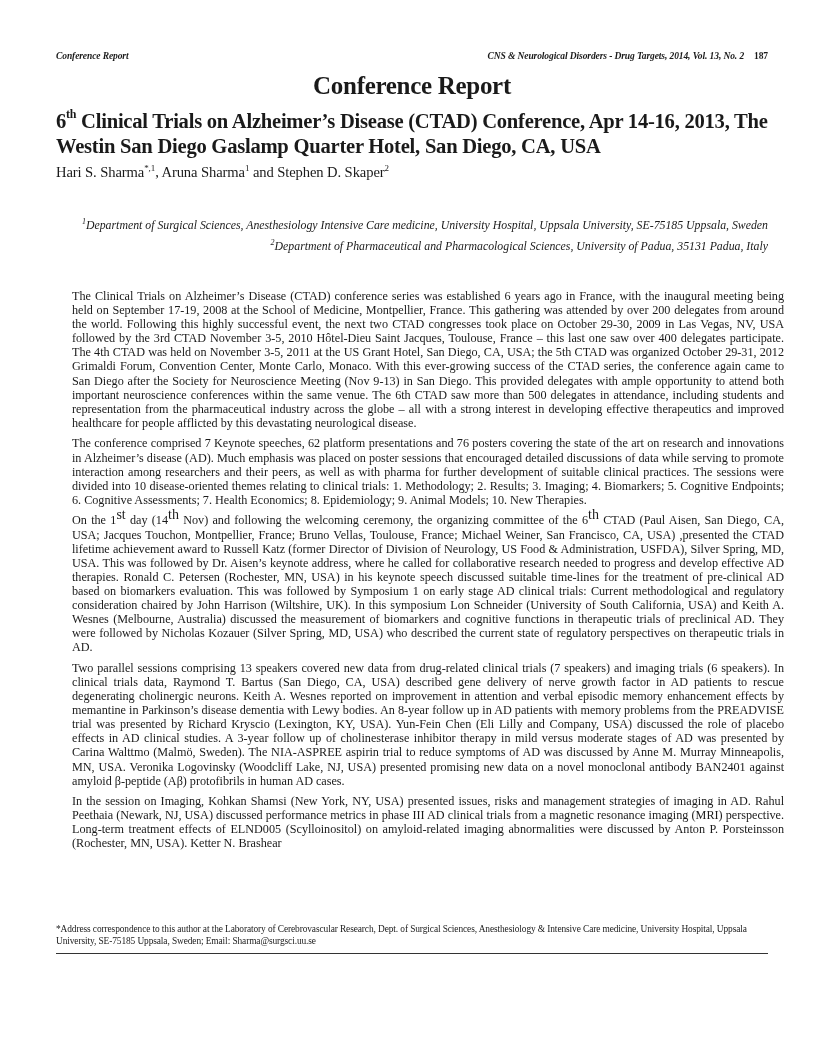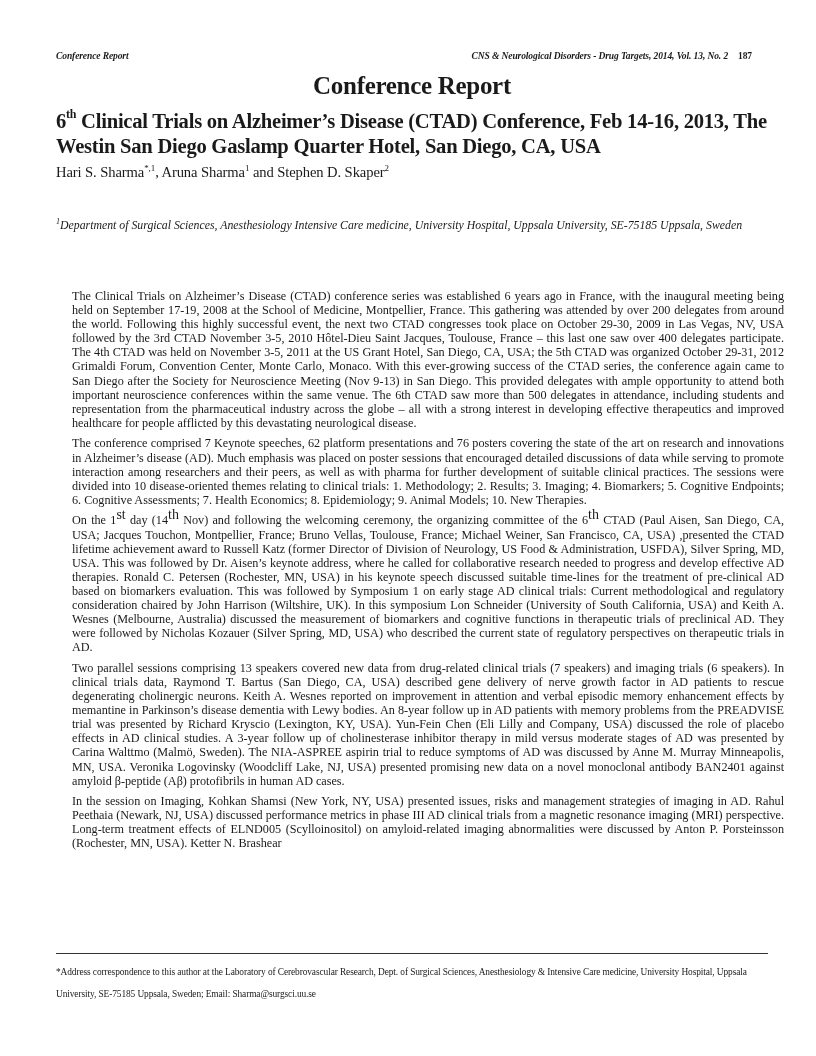--- a/index.html
+++ b/index.html
@@ -26,21 +26,21 @@
       top: 51px;
       left: 0;
       width: 712px;
       height: 14px;
       font-size: 9.5px;
       font-style: italic;
       font-weight: bold;
       letter-spacing: -0.1px;
     }
     .running-header .left { position: absolute; left: 0; top: 0; }
-    .running-header .right { position: absolute; right: 16px; top: 0; padding-left: 12px; }
+    .running-header .right { position: absolute; right: 0; top: 0; padding-left: 12px; }
     .running-header .pagenum { font-style: normal; margin-left: 10px; }
     .section-title {
       position: absolute;
       top: 72px;
       left: 0;
       width: 712px;
       text-align: center;
       font-size: 25px;
       font-weight: bold;
       letter-spacing: -0.3px;
@@ -65,20 +65,21 @@
     }
     .authors sup { font-size: 9px; line-height: 0; }
     .affiliations {
       position: absolute;
       top: 218px;
       left: 0;
       width: 712px;
       font-size: 11.8px;
       font-style: italic;
       line-height: 15px;
+      text-align: right;
     }
     .affiliations p { margin: 0 0 6px 0; }
     .affiliations sup { font-size: 8px; line-height: 0; }
     .body-text {
       position: absolute;
       top: 289px;
       left: 16px;
       width: 712px;
       font-size: 12.2px;
       line-height: 14.1px;
@@ -90,46 +91,47 @@
     .footnote-rule {
       position: absolute;
       top: 953px;
       left: 0;
       width: 712px;
       height: 0;
       border-top: 1px solid #333;
     }
     .footnote {
       position: absolute;
-      top: 961px;
+      top: 923px;
       left: 0;
       width: 712px;
       font-size: 9.4px;
-      line-height: 22px;
+      line-height: 12px;
       letter-spacing: -0.1px;
     }
   </style>
 </head>
 <body>
 
 <div class="page">
 
   <div class="running-header">
     <span class="left">Conference Report</span>
     <span class="right"><span>CNS &amp; Neurological Disorders - Drug Targets, 2014, Vol. 13, No. 2</span><span class="pagenum">187</span></span>
   </div>
 
   <div class="section-title">Conference Report</div>
 
-  <div class="article-title"><span>6</span><sup>th</sup><span> Clinical Trials on Alzheimer’s Disease (CTAD) Conference, Feb 14-16, 2013, The Westin San Diego Gaslamp Quarter Hotel, San Diego, CA, USA</span></div>
+  <div class="article-title"><span>6</span><sup>th</sup><span> Clinical Trials on Alzheimer’s Disease (CTAD) Conference, Apr 14-16, 2013, The Westin San Diego Gaslamp Quarter Hotel, San Diego, CA, USA</span></div>
 
   <div class="authors"><span>Hari S. Sharma</span><sup>*,1</sup><span>, </span><span>Aruna Sharma</span><sup>1</sup><span> and </span><span>Stephen D. Skaper</span><sup>2</sup></div>
 
   <div class="affiliations">
     <p><sup>1</sup><span>Department of Surgical Sciences, Anesthesiology Intensive Care medicine, University Hospital, Uppsala University, SE-75185 Uppsala, Sweden</span></p>
+    <p><sup>2</sup><span>Department of Pharmaceutical and Pharmacological Sciences, University of Padua, 35131 Padua, Italy</span></p>
   </div>
 
   <div class="body-text">
     <p>The Clinical Trials on Alzheimer’s Disease (CTAD) conference series was established 6 years ago in France, with the inaugural meeting being held on September 17-19, 2008 at the School of Medicine, Montpellier, France. This gathering was attended by over 200 delegates from around the world. Following this highly successful event, the next two CTAD congresses took place on October 29-30, 2009 in Las Vegas, NV, USA followed by the 3rd CTAD November 3-5, 2010 Hôtel-Dieu Saint Jacques, Toulouse, France – this last one saw over 400 delegates participate. The 4th CTAD was held on November 3-5, 2011 at the US Grant Hotel, San Diego, CA, USA; the 5th CTAD was organized October 29-31, 2012 Grimaldi Forum, Convention Center, Monte Carlo, Monaco. With this ever-growing success of the CTAD series, the conference again came to San Diego after the Society for Neuroscience Meeting (Nov 9-13) in San Diego. This provided delegates with ample opportunity to attend both important neuroscience conferences within the same venue. The 6th CTAD saw more than 500 delegates in attendance, including students and representation from the pharmaceutical industry across the globe – all with a strong interest in developing effective therapeutics and improved healthcare for people afflicted by this devastating neurological disease.</p>
     <p>The conference comprised 7 Keynote speeches, 62 platform presentations and 76 posters covering the state of the art on research and innovations in Alzheimer’s disease (AD). Much emphasis was placed on poster sessions that encouraged detailed discussions of data while serving to promote interaction among researchers and their peers, as well as with pharma for further development of suitable clinical practices. The sessions were divided into 10 disease-oriented themes relating to clinical trials: 1. Methodology; 2. Results; 3. Imaging; 4. Biomarkers; 5. Cognitive Endpoints; 6. Cognitive Assessments; 7. Health Economics; 8. Epidemiology; 9. Animal Models; 10. New Therapies.</p>
     <p><span>On the 1</span><sup>st</sup><span> day (14</span><sup>th</sup><span> Nov) and following the welcoming ceremony, the organizing committee of the 6</span><sup>th</sup><span> CTAD (Paul Aisen, San Diego, CA, USA; Jacques Touchon, Montpellier, France; Bruno Vellas, Toulouse, France; Michael Weiner, San Francisco, CA, USA) ,presented the CTAD lifetime achievement award to Russell Katz (former Director of Division of Neurology, US Food &amp; Administration, USFDA), Silver Spring, MD, USA. This was followed by Dr. Aisen’s keynote address, where he called for collaborative research needed to progress and develop effective AD therapies. Ronald C. Petersen (Rochester, MN, USA) in his keynote speech discussed suitable time-lines for the treatment of pre-clinical AD based on biomarkers evaluation. This was followed by Symposium 1 on early stage AD clinical trials: Current methodological and regulatory consideration chaired by John Harrison (Wiltshire, UK). In this symposium Lon Schneider (University of South California, USA) and Keith A. Wesnes (Melbourne, Australia) discussed the measurement of biomarkers and cognitive functions in therapeutic trials of preclinical AD. They were followed by Nicholas Kozauer (Silver Spring, MD, USA) who described the current state of regulatory perspectives on therapeutic trials in AD.</span></p>
     <p>Two parallel sessions comprising 13 speakers covered new data from drug-related clinical trials (7 speakers) and imaging trials (6 speakers). In clinical trials data, Raymond T. Bartus (San Diego, CA, USA) described gene delivery of nerve growth factor in AD patients to rescue degenerating cholinergic neurons. Keith A. Wesnes reported on improvement in attention and verbal episodic memory enhancement effects by memantine in Parkinson’s disease dementia with Lewy bodies. An 8-year follow up in AD patients with memory problems from the PREADVISE trial was presented by Richard Kryscio (Lexington, KY, USA). Yun-Fein Chen (Eli Lilly and Company, USA) discussed the role of placebo effects in AD clinical studies. A 3-year follow up of cholinesterase inhibitor therapy in mild versus moderate stages of AD was presented by Carina Walttmo (Malmö, Sweden). The NIA-ASPREE aspirin trial to reduce symptoms of AD was discussed by Anne M. Murray Minneapolis, MN, USA. Veronika Logovinsky (Woodcliff Lake, NJ, USA) presented promising new data on a novel monoclonal antibody BAN2401 against amyloid β-peptide (Aβ) protofibrils in human AD cases.</p>
     <p>In the session on Imaging, Kohkan Shamsi (New York, NY, USA) presented issues, risks and management strategies of imaging in AD. Rahul Peethaia (Newark, NJ, USA) discussed performance metrics in phase III AD clinical trials from a magnetic resonance imaging (MRI) perspective. Long-term treatment effects of ELND005 (Scylloinositol) on amyloid-related imaging abnormalities were discussed by Anton P. Porsteinsson (Rochester, MN, USA). Ketter N. Brashear</p>
   </div>
 

